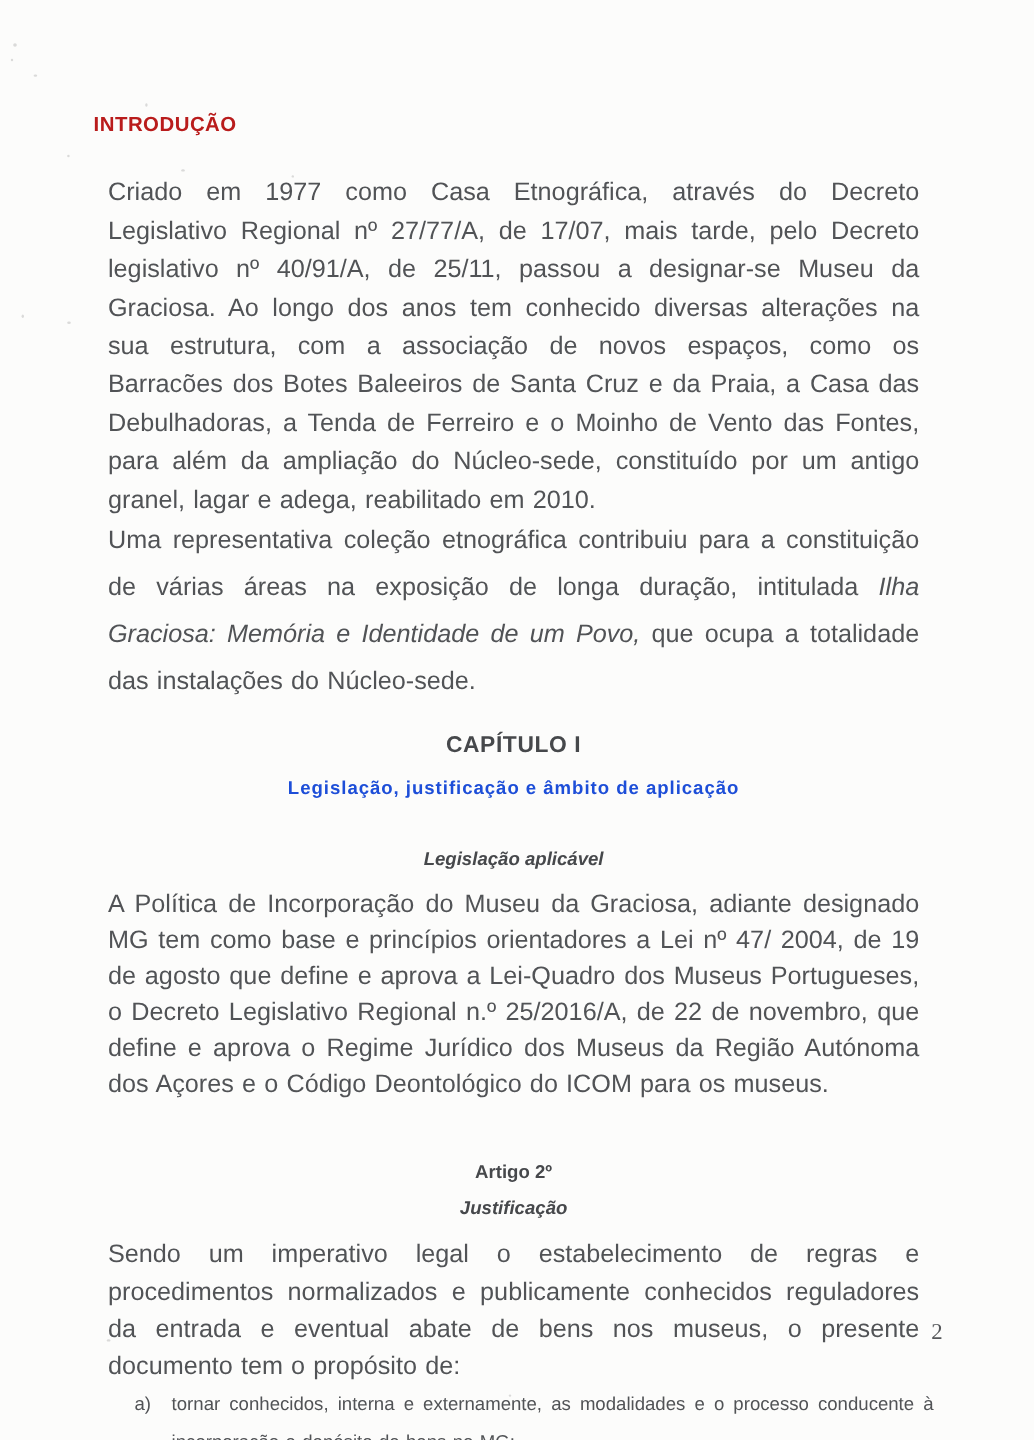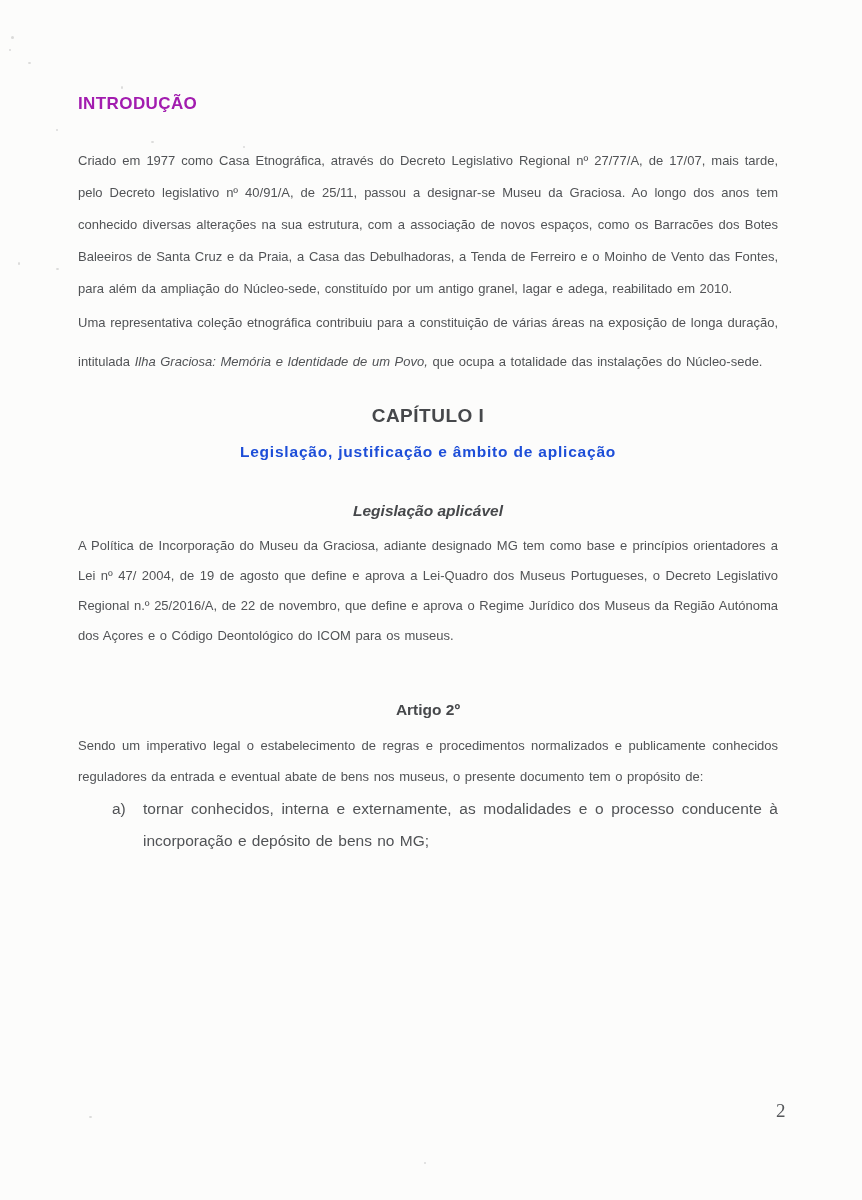--- a/index.html
+++ b/index.html
@@ -20,27 +20,27 @@
     position: absolute;
     inset: 0;
     padding: 94px 84px 0 78px;
     box-sizing: border-box;
   }
   .doc-heading {
     font-size: 17px;
     line-height: 20px;
     font-weight: 700;
     letter-spacing: 0.4px;
-    color: #a21caf;
+    color: #b91c1c;
     margin: 0 0 31px 0;
   }
   .body-text {
-    font-size: 13px;
+    font-size: 21px;
     text-align: justify;
-    margin: 0;
+    margin: 12px;
     word-spacing: 1px;
   }
   .para-1 {
     line-height: 32px;
     margin-bottom: 0;
   }
   .para-2 {
     line-height: 39px;
     margin-top: -2px;
     margin-bottom: 0;
@@ -162,20 +162,21 @@
 
   <h3 class="center chapter-subtitle">Legislação, justificação e âmbito de aplicação</h3>
 
 
   <h4 class="center article-subtitle">Legislação aplicável</h4>
 
   <p class="body-text article-body-1">A Política de Incorporação do Museu da Graciosa, adiante designado MG tem como base e princípios orientadores a Lei nº 47/ 2004, de 19 de agosto que define e aprova a Lei-Quadro dos Museus Portugueses, o Decreto Legislativo Regional n.º 25/2016/A, de 22 de novembro, que define e aprova o Regime Jurídico dos Museus da Região Autónoma dos Açores e o Código Deontológico do ICOM para os museus.</p>
 
   <h4 class="center article-title spaced-top">Artigo 2º</h4>
 
+  <h4 class="center article-subtitle">Justificação</h4>
 
   <p class="body-text article-body-2">Sendo um imperativo legal o estabelecimento de regras e procedimentos normalizados e publicamente conhecidos reguladores da entrada e eventual abate de bens nos museus, o presente documento tem o propósito de:</p>
 
   <div class="list-item">
     <span class="list-marker">a)</span>
     <span>tornar conhecidos, interna e externamente, as modalidades e o processo conducente à incorporação e depósito de bens no MG;</span>
   </div>
 
 </div>
 

